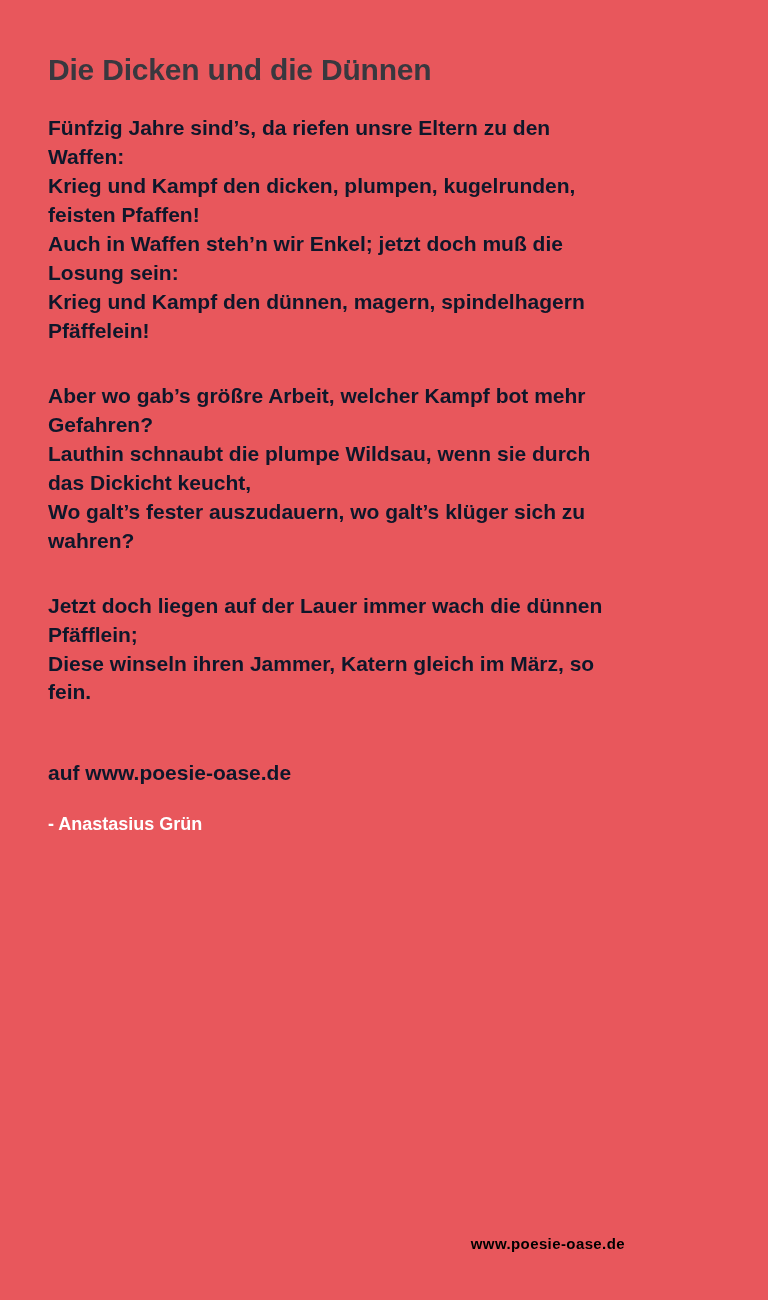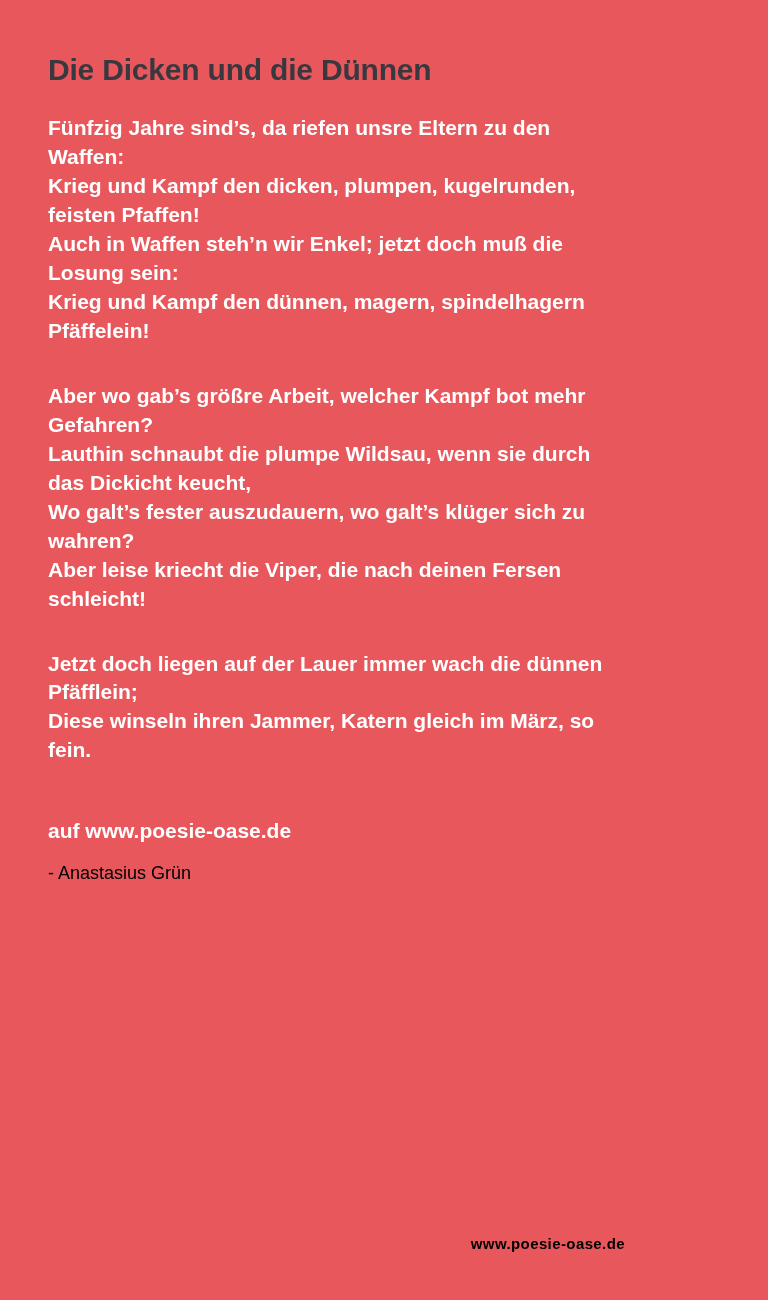--- a/index.html
+++ b/index.html
@@ -29,34 +29,34 @@
     margin: 0 0 26px 0;
     color: #39383f;
   }
   .stanza {
     margin: 0 0 36px 0;
   }
   .line {
     font-size: 21px;
     font-weight: 600;
     line-height: 1.38;
-    color: #ffffff;
+    color: #0f172a;
     max-width: 672px;
   }
   .closing {
     margin-top: 52px;
   }
   .closing .line {
     font-weight: bold;
   }
   .author {
-    margin-top: 17px;
+    margin-top: 26px;
     font-size: 18px;
-    font-weight: 400;
-    color: #000000;
+    font-weight: 700;
+    color: #ffffff;
   }
   .site-footer {
     position: absolute;
     right: 48px;
     bottom: 48px;
     font-size: 15px;
     font-weight: bold;
     letter-spacing: 0.4px;
     color: #000000;
   }
@@ -72,21 +72,20 @@
     <div class="line">Fünfzig Jahre sind’s, da riefen unsre Eltern zu den Waffen:</div>
     <div class="line">Krieg und Kampf den dicken, plumpen, kugelrunden, feisten Pfaffen!</div>
     <div class="line">Auch in Waffen steh’n wir Enkel; jetzt doch muß die Losung sein:</div>
     <div class="line">Krieg und Kampf den dünnen, magern, spindelhagern Pfäffelein!</div>
   </div>
 
   <div class="stanza">
     <div class="line">Aber wo gab’s größre Arbeit, welcher Kampf bot mehr Gefahren?</div>
     <div class="line">Lauthin schnaubt die plumpe Wildsau, wenn sie durch das Dickicht keucht,</div>
     <div class="line">Wo galt’s fester auszudauern, wo galt’s klüger sich zu wahren?</div>
-    <div class="line">Aber leise kriecht die Viper, die nach deinen Fersen schleicht!</div>
   </div>
 
   <div class="stanza">
     <div class="line">Jetzt doch liegen auf der Lauer immer wach die dünnen Pfäfflein;</div>
     <div class="line">Diese winseln ihren Jammer, Katern gleich im März, so fein.</div>
   </div>
 
   <div class="closing">
     <div class="line">auf www.poesie-oase.de</div>
     <div class="author">- Anastasius Grün</div>

